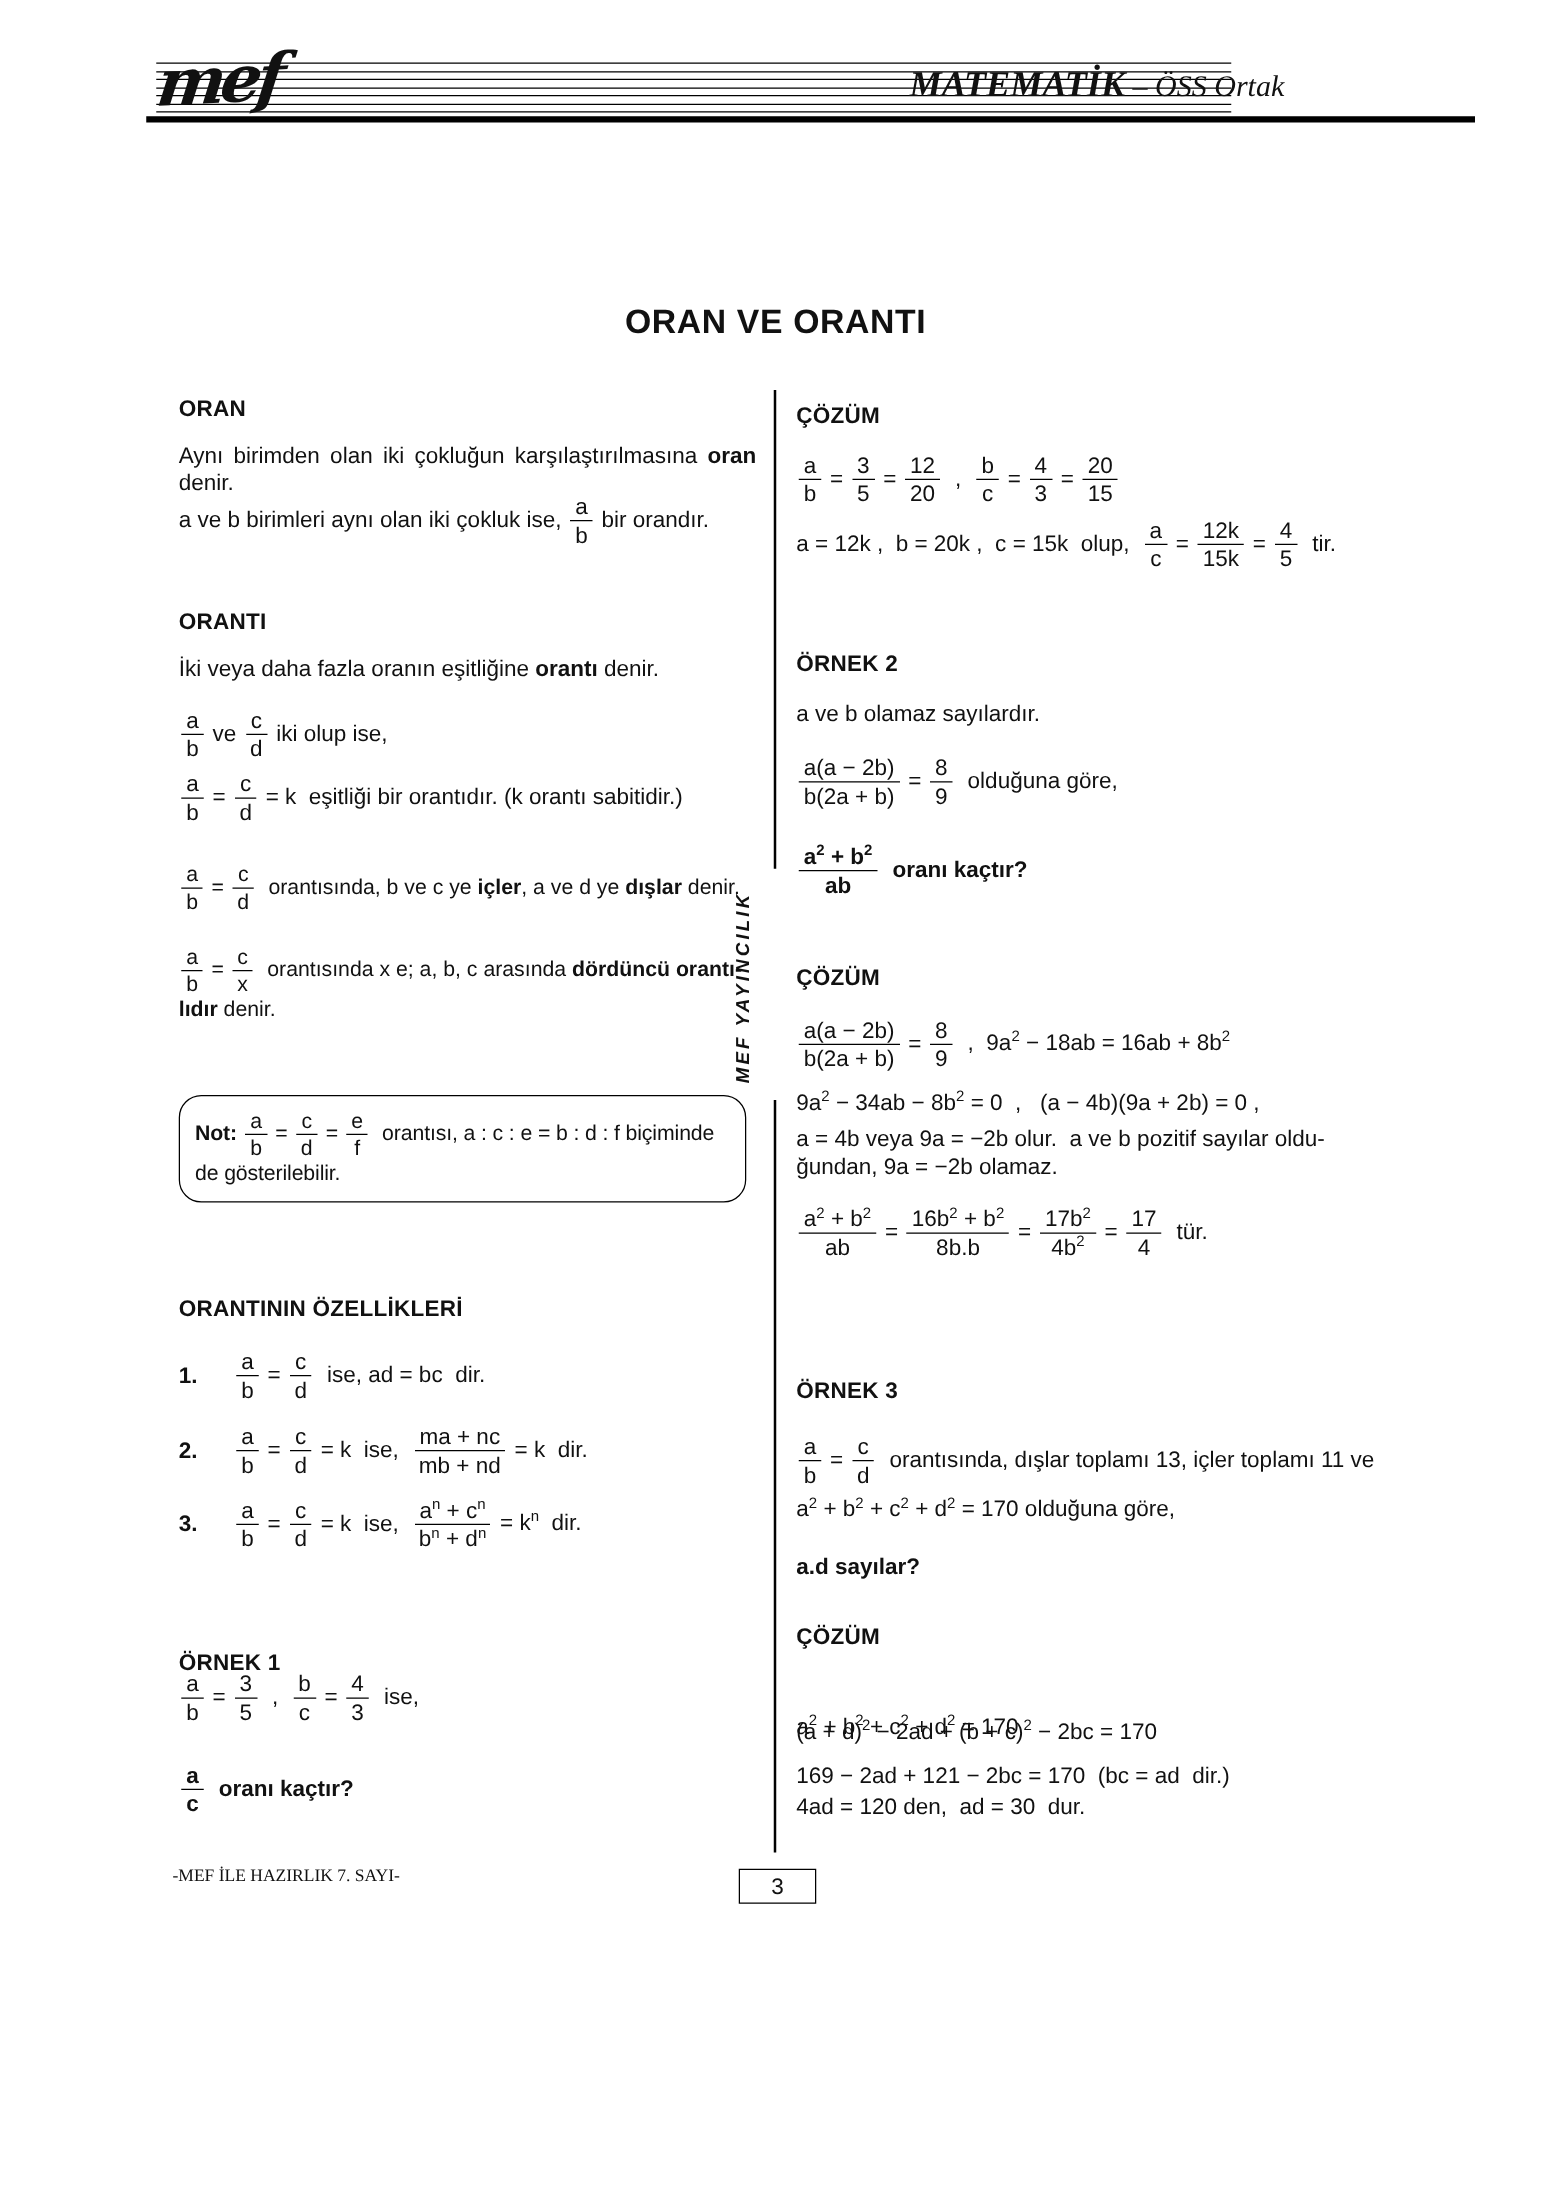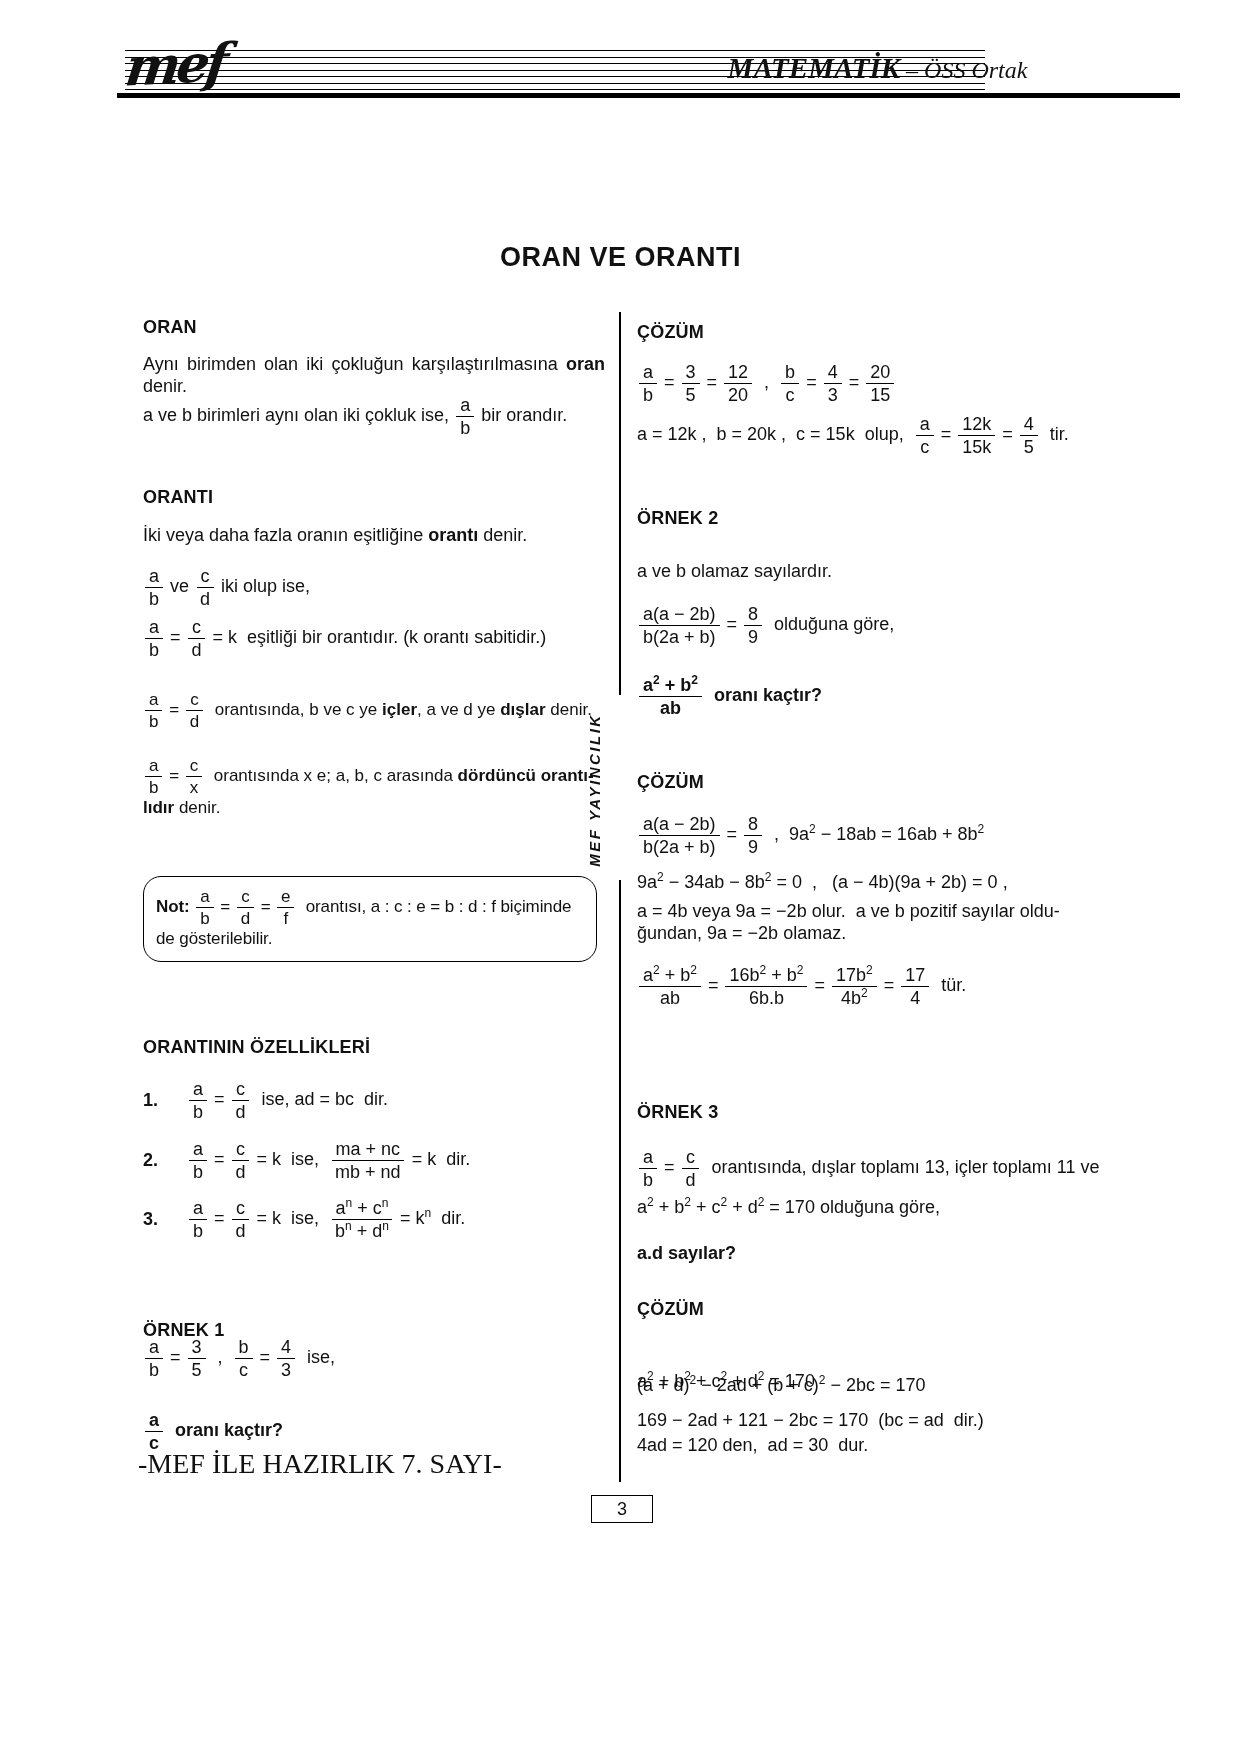--- a/index.html
+++ b/index.html
@@ -64,22 +64,22 @@
   .vdiv-top{top:312px;height:383px;}
   .vdiv-bottom{top:880px;height:602px;}
   .side-text{
     position:absolute;left:508px;top:777px;width:182px;height:26px;
     transform:rotate(-90deg);
     font-size:15px;font-weight:bold;font-style:italic;letter-spacing:2.5px;
     text-align:center;white-space:nowrap;
   }
   
   .footer-issue{
-    position:absolute;left:138px;top:1448px;
-    font-family:"Liberation Serif", serif;font-size:28px;
+    position:absolute;left:138px;top:1494px;
+    font-family:"Liberation Serif", serif;font-size:14px;
   }
   .page-box{
     position:absolute;left:591px;top:1495px;width:60px;height:26px;
     border:1.6px solid #000;display:flex;align-items:center;justify-content:center;
     font-size:18px;
   }
 </style>
 </head>
 <body>
 
@@ -237,21 +237,21 @@
           <span class="num">a</span>
           <span class="den">c</span>
         </span><span> = </span><span class="frac">
           <span class="num">12k</span>
           <span class="den">15k</span>
         </span><span> = </span><span class="frac">
           <span class="num">4</span>
           <span class="den">5</span>
         </span><span>&nbsp; tir.</span></div>
 
-    <div class="h" style="top:508px">ÖRNEK 2</div>
+    <div class="h" style="top:521px">ÖRNEK 2</div>
     <div class="para" style="top:561px;text-align:left">a ve b olamaz sayılardır.</div>
     <div class="math nw" style="top:604px"><span class="frac">
           <span class="num">a(a − 2b)</span>
           <span class="den">b(2a + b)</span>
         </span><span> = </span><span class="frac">
           <span class="num">8</span>
           <span class="den">9</span>
         </span><span>&nbsp; olduğuna göre,</span></div>
     <div class="math nw" style="top:675px"><span class="frac b">
           <span class="num">a<sup>2</sup> + b<sup>2</sup></span>
@@ -266,21 +266,21 @@
           <span class="num">8</span>
           <span class="den">9</span>
         </span><span>&nbsp; ,&nbsp;  9a<sup>2</sup> − 18ab = 16ab + 8b<sup>2</sup></span></div>
     <div class="math nw" style="top:871px"><span>9a<sup>2</sup> − 34ab − 8b<sup>2</sup> = 0&nbsp; ,&nbsp;&nbsp; (a − 4b)(9a + 2b) = 0 ,</span></div>
     <div class="para" style="top:901px"><span>a = 4b veya 9a = −2b olur.&nbsp; a ve b pozitif sayılar oldu-</span><br><span>ğundan, 9a = −2b olamaz.</span></div>
     <div class="math nw" style="top:965px"><span class="frac">
           <span class="num">a<sup>2</sup> + b<sup>2</sup></span>
           <span class="den">ab</span>
         </span><span> = </span><span class="frac">
           <span class="num">16b<sup>2</sup> + b<sup>2</sup></span>
-          <span class="den">6b.b</span>
+          <span class="den">8b.b</span>
         </span><span> = </span><span class="frac">
           <span class="num">17b<sup>2</sup></span>
           <span class="den">4b<sup>2</sup></span>
         </span><span> = </span><span class="frac">
           <span class="num">17</span>
           <span class="den">4</span>
         </span><span>&nbsp; tür.</span></div>
 
     <div class="h" style="top:1102px">ÖRNEK 3</div>
     <div class="math nw" style="top:1147px"><span class="frac">

